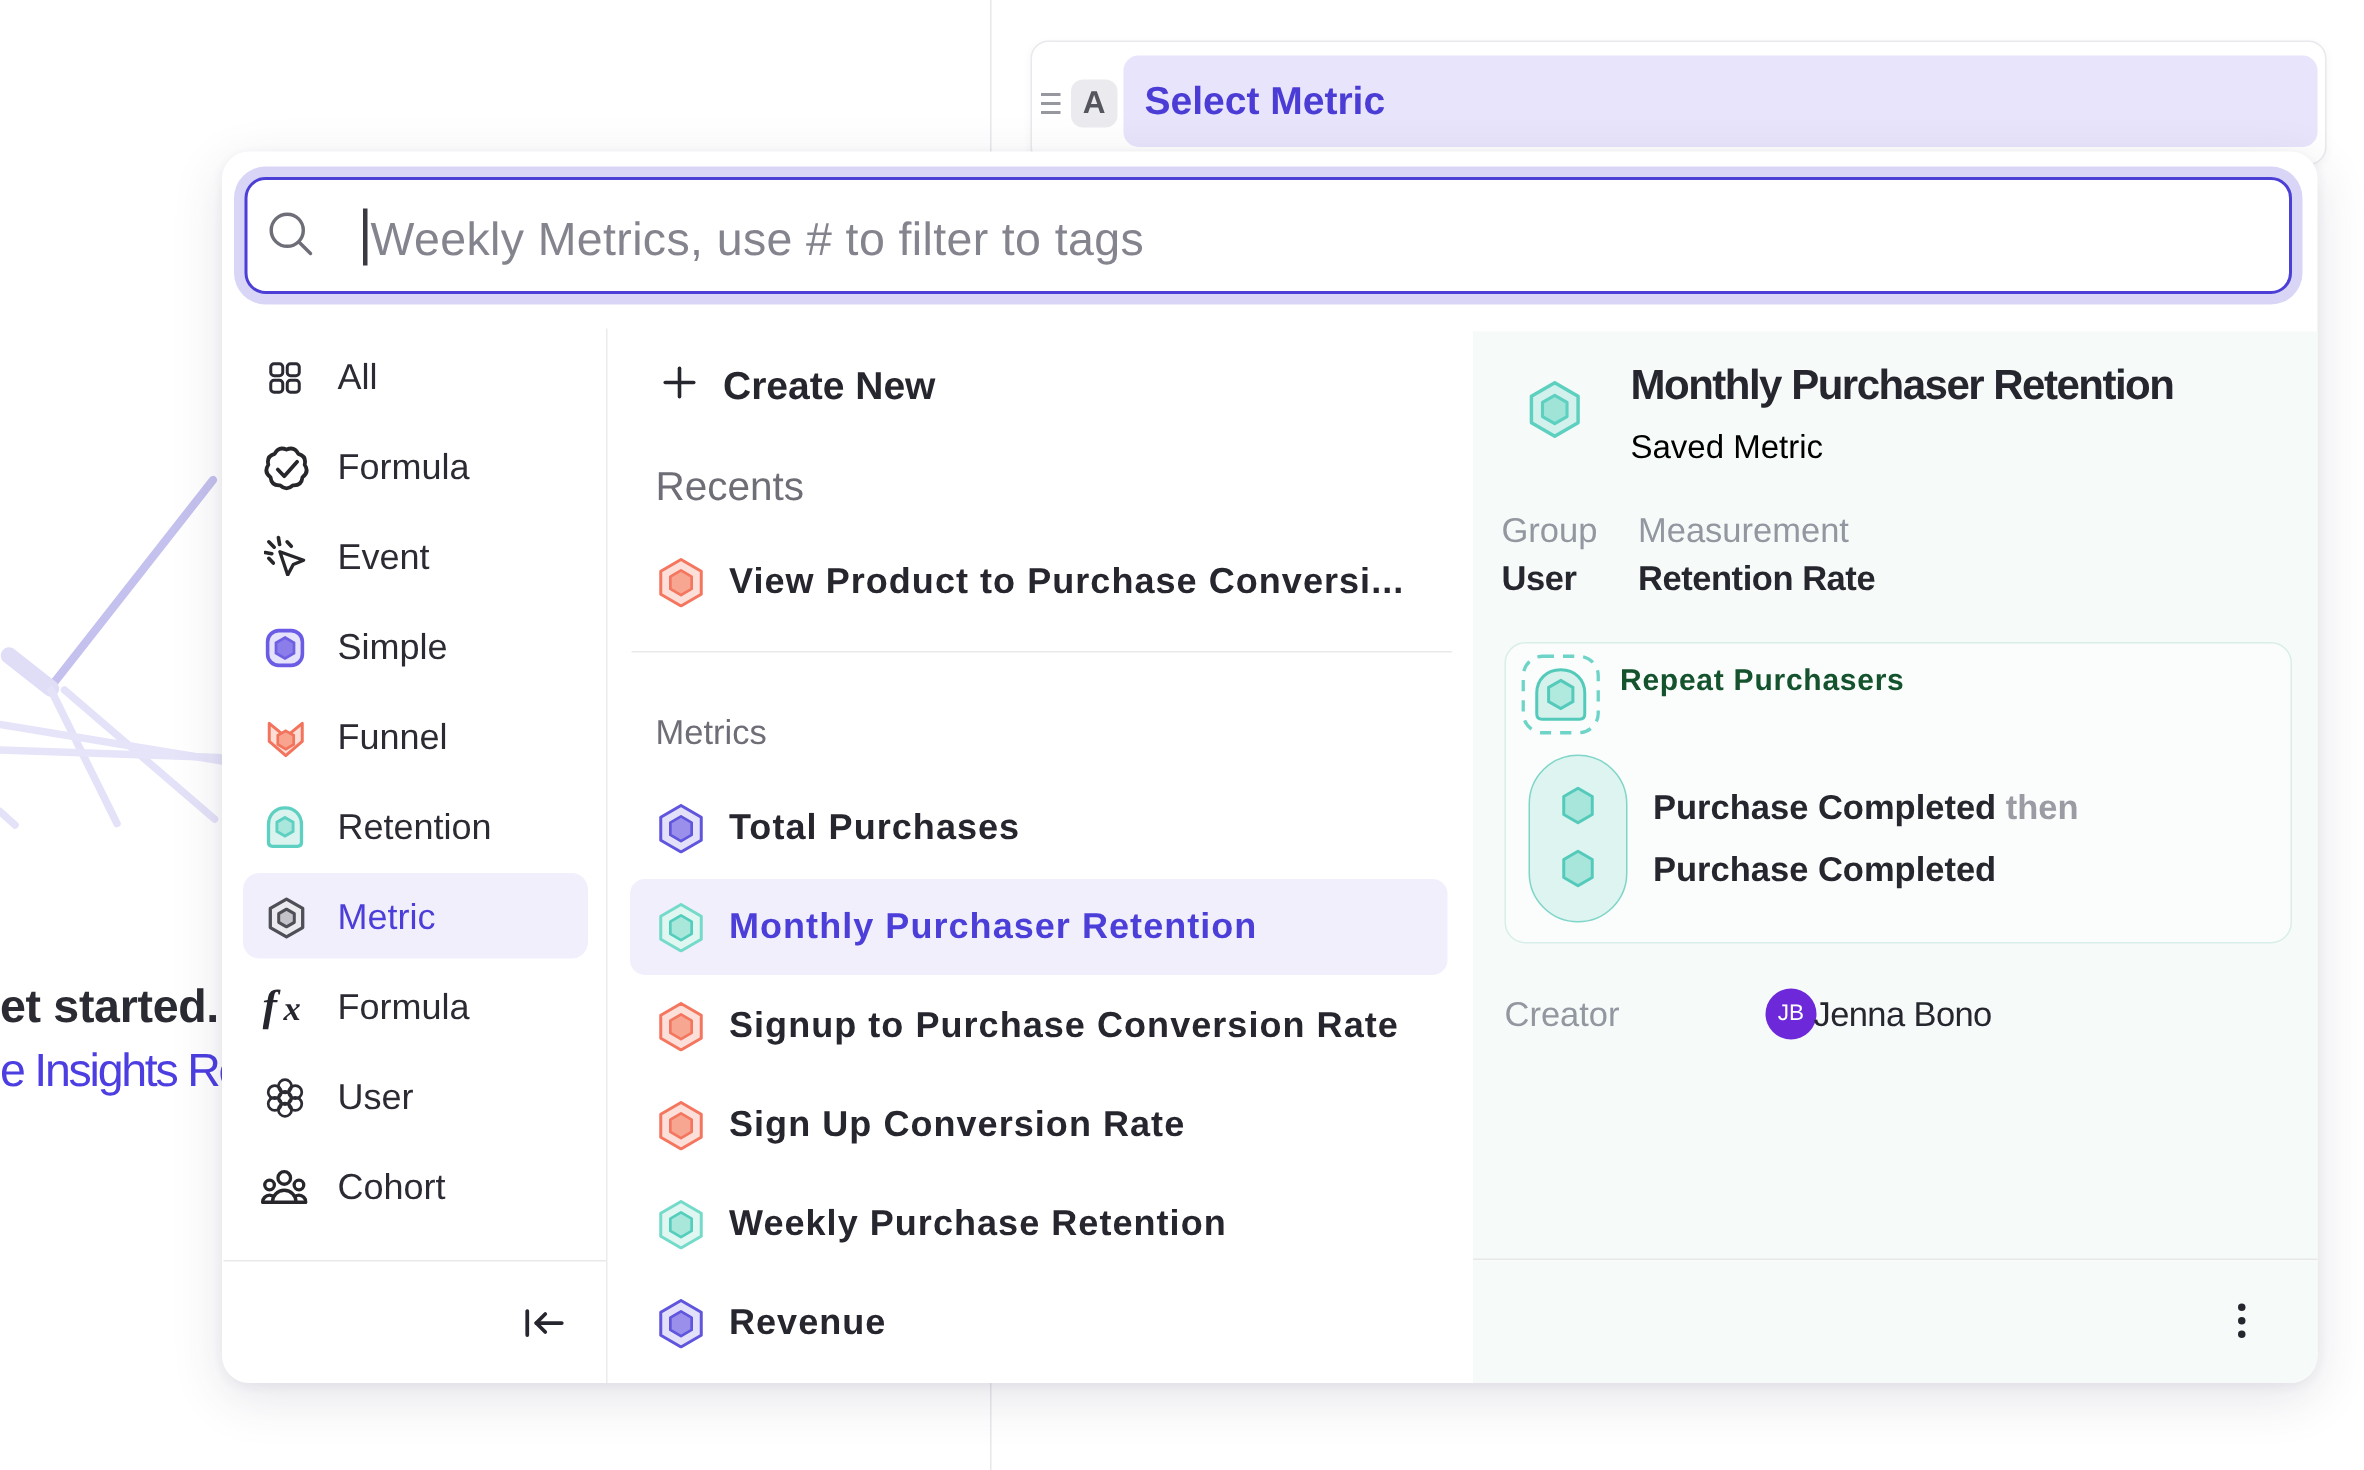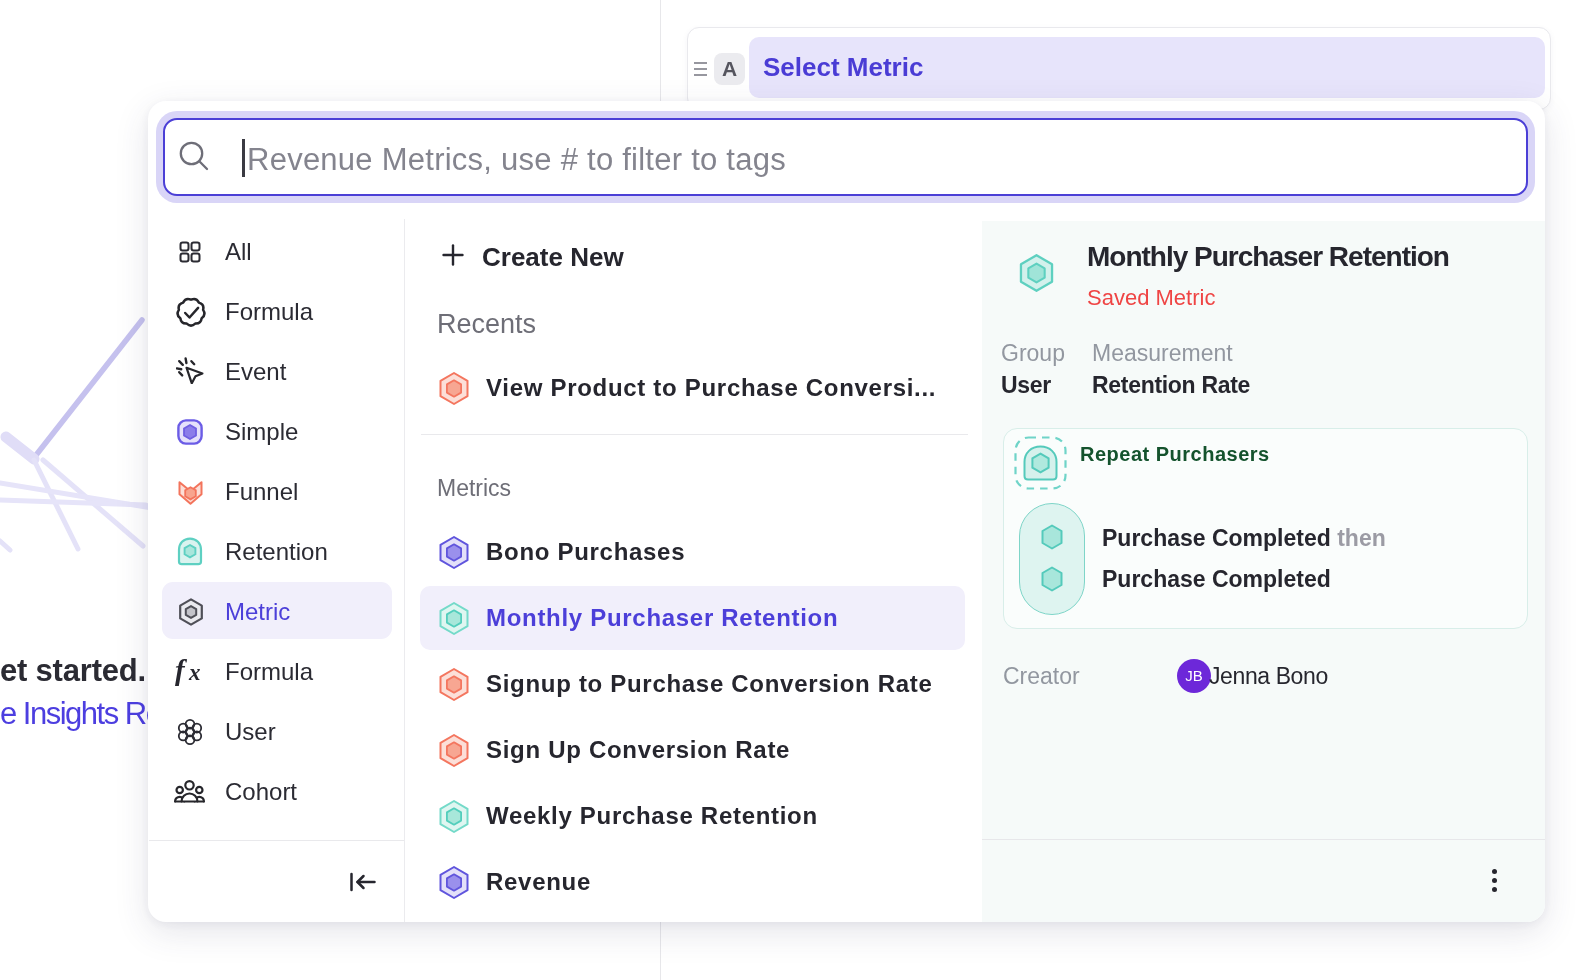--- a/index.html
+++ b/index.html
@@ -47,21 +47,21 @@
 <div class="abs" id="modal" style="left:148px;top:101px;width:1397px;height:821px;background:#fff;border-radius:18px;box-shadow:0 10px 34px rgba(55,55,90,0.13), 0 2px 8px rgba(55,55,90,0.06);"></div>
 
 <div class="abs" style="left:982px;top:221px;width:563px;height:701px;background:#f6faf9;border-radius:0 0 18px 0;"></div>
 
 <div class="abs" style="left:163px;top:118px;width:1365px;height:78px;border-radius:14px;border:2px solid #4b3fd6;background:#fff;box-shadow:0 0 0 7px #d9d5f7;"></div>
 <svg class="abs" style="left:178px;top:140px;" width="34" height="36" viewBox="0 0 34 36">
   <circle cx="13.5" cy="13.5" r="10.7" fill="none" stroke="#6e6e78" stroke-width="2.3"></circle>
   <line x1="21.3" y1="21.3" x2="29" y2="29" stroke="#6e6e78" stroke-width="2.3" stroke-linecap="round"></line>
 </svg>
 <div class="abs" style="left:242px;top:139px;width:2.5px;height:38px;background:#3a3a42;"></div>
-<div class="abs" style="left:247px;top:121px;height:78px;line-height:78px;font-size:31px;letter-spacing:0.25px;color:#84848e;white-space:nowrap;">Revenue Metrics, use # to filter to tags</div>
+<div class="abs" style="left:247px;top:121px;height:78px;line-height:78px;font-size:31px;letter-spacing:0.25px;color:#84848e;white-space:nowrap;">Weekly Metrics, use # to filter to tags</div>
 
 <div class="abs" style="left:404px;top:219px;width:1px;height:703px;background:#ebebee;"></div>
 <div class="abs" style="left:149px;top:840px;width:255px;height:1px;background:#e9e9ec;"></div>
 <div class="abs" style="left:421px;top:434px;width:547px;height:1px;background:#e9e9ec;"></div>
 <div class="abs" style="left:982px;top:839px;width:563px;height:1px;background:#e7e7ea;"></div>
 
 <div class="abs" style="left:162px;top:582px;width:230px;height:57px;border-radius:11px;background:#f1effb;"></div>
 
 <svg class="abs" style="left:177px;top:239px;" width="26" height="26" viewBox="0 0 26 26">
   <g fill="none" stroke="#2b2b33" stroke-width="2">
@@ -179,21 +179,21 @@
 </svg>
 
 <svg class="abs hex-coral" style="left:439px;top:372px;" width="30" height="33" viewBox="0 0 30 33">
     <use href="#hexbadge"></use>
   </svg>
 <div class="abs mitem" style="left:486px;top:372px;">View Product to Purchase Conversi...</div>
 
 <svg class="abs hex-purple" style="left:439px;top:536px;" width="30" height="33" viewBox="0 0 30 33">
     <use href="#hexbadge"></use>
   </svg>
-<div class="abs mitem" style="left:486px;top:536px;">Bono Purchases</div>
+<div class="abs mitem" style="left:486px;top:536px;">Total Purchases</div>
 
 <svg class="abs hex-teal" style="left:439px;top:602px;" width="30" height="33" viewBox="0 0 30 33">
     <use href="#hexbadge"></use>
   </svg>
 <div class="abs mitem" style="left:486px;top:602px;color:#4c3fd9;">Monthly Purchaser Retention</div>
 
 <svg class="abs hex-coral" style="left:439px;top:668px;" width="30" height="33" viewBox="0 0 30 33">
     <use href="#hexbadge"></use>
   </svg>
 <div class="abs mitem" style="left:486px;top:668px;">Signup to Purchase Conversion Rate</div>
@@ -211,21 +211,21 @@
 <svg class="abs hex-purple" style="left:439px;top:866px;" width="30" height="33" viewBox="0 0 30 33">
     <use href="#hexbadge"></use>
   </svg>
 <div class="abs mitem" style="left:486px;top:866px;">Revenue</div>
 <div class="abs" style="left:437px;top:475px;font-size:23px;font-weight:500;color:#6e6e77;">Metrics</div>
 
 <svg class="abs hex-teal2" style="left:1019px;top:254px;" width="35" height="38" viewBox="0 0 30 33">
     <use href="#hexbadge"></use>
   </svg>
 <div class="abs" style="left:1087px;top:242px;height:30px;line-height:30px;font-size:28px;letter-spacing:-1px;font-weight:700;color:#26262e;white-space:nowrap;">Monthly Purchaser Retention</div>
-<div class="abs" style="left:1087px;top:284px;height:28px;line-height:28px;font-size:22px;color:#ef4444;">Saved Metric</div>
+<div class="abs" style="left:1087px;top:284px;height:28px;line-height:28px;font-size:22px;color:#000000;">Saved Metric</div>
 
 <div class="abs glabel" style="left:1001px;top:339px;">Group</div>
 <div class="abs glabel" style="left:1092px;top:339px;">Measurement</div>
 <div class="abs gval" style="left:1001px;top:371px;">User</div>
 <div class="abs gval" style="left:1092px;top:371px;">Retention Rate</div>
 
 <div class="abs" style="left:1003px;top:428px;width:525px;height:201px;border-radius:14px;border:1.5px solid #d8eee9;background:#fafdfc;"></div>
 
 <svg class="abs" style="left:1014px;top:436px;" width="53" height="54" viewBox="0 0 53 54">
   <rect x="1.5" y="1.5" width="50" height="51" rx="13" fill="none" stroke="#6fd4c8" stroke-width="2.2" stroke-dasharray="7.5,6"></rect>

